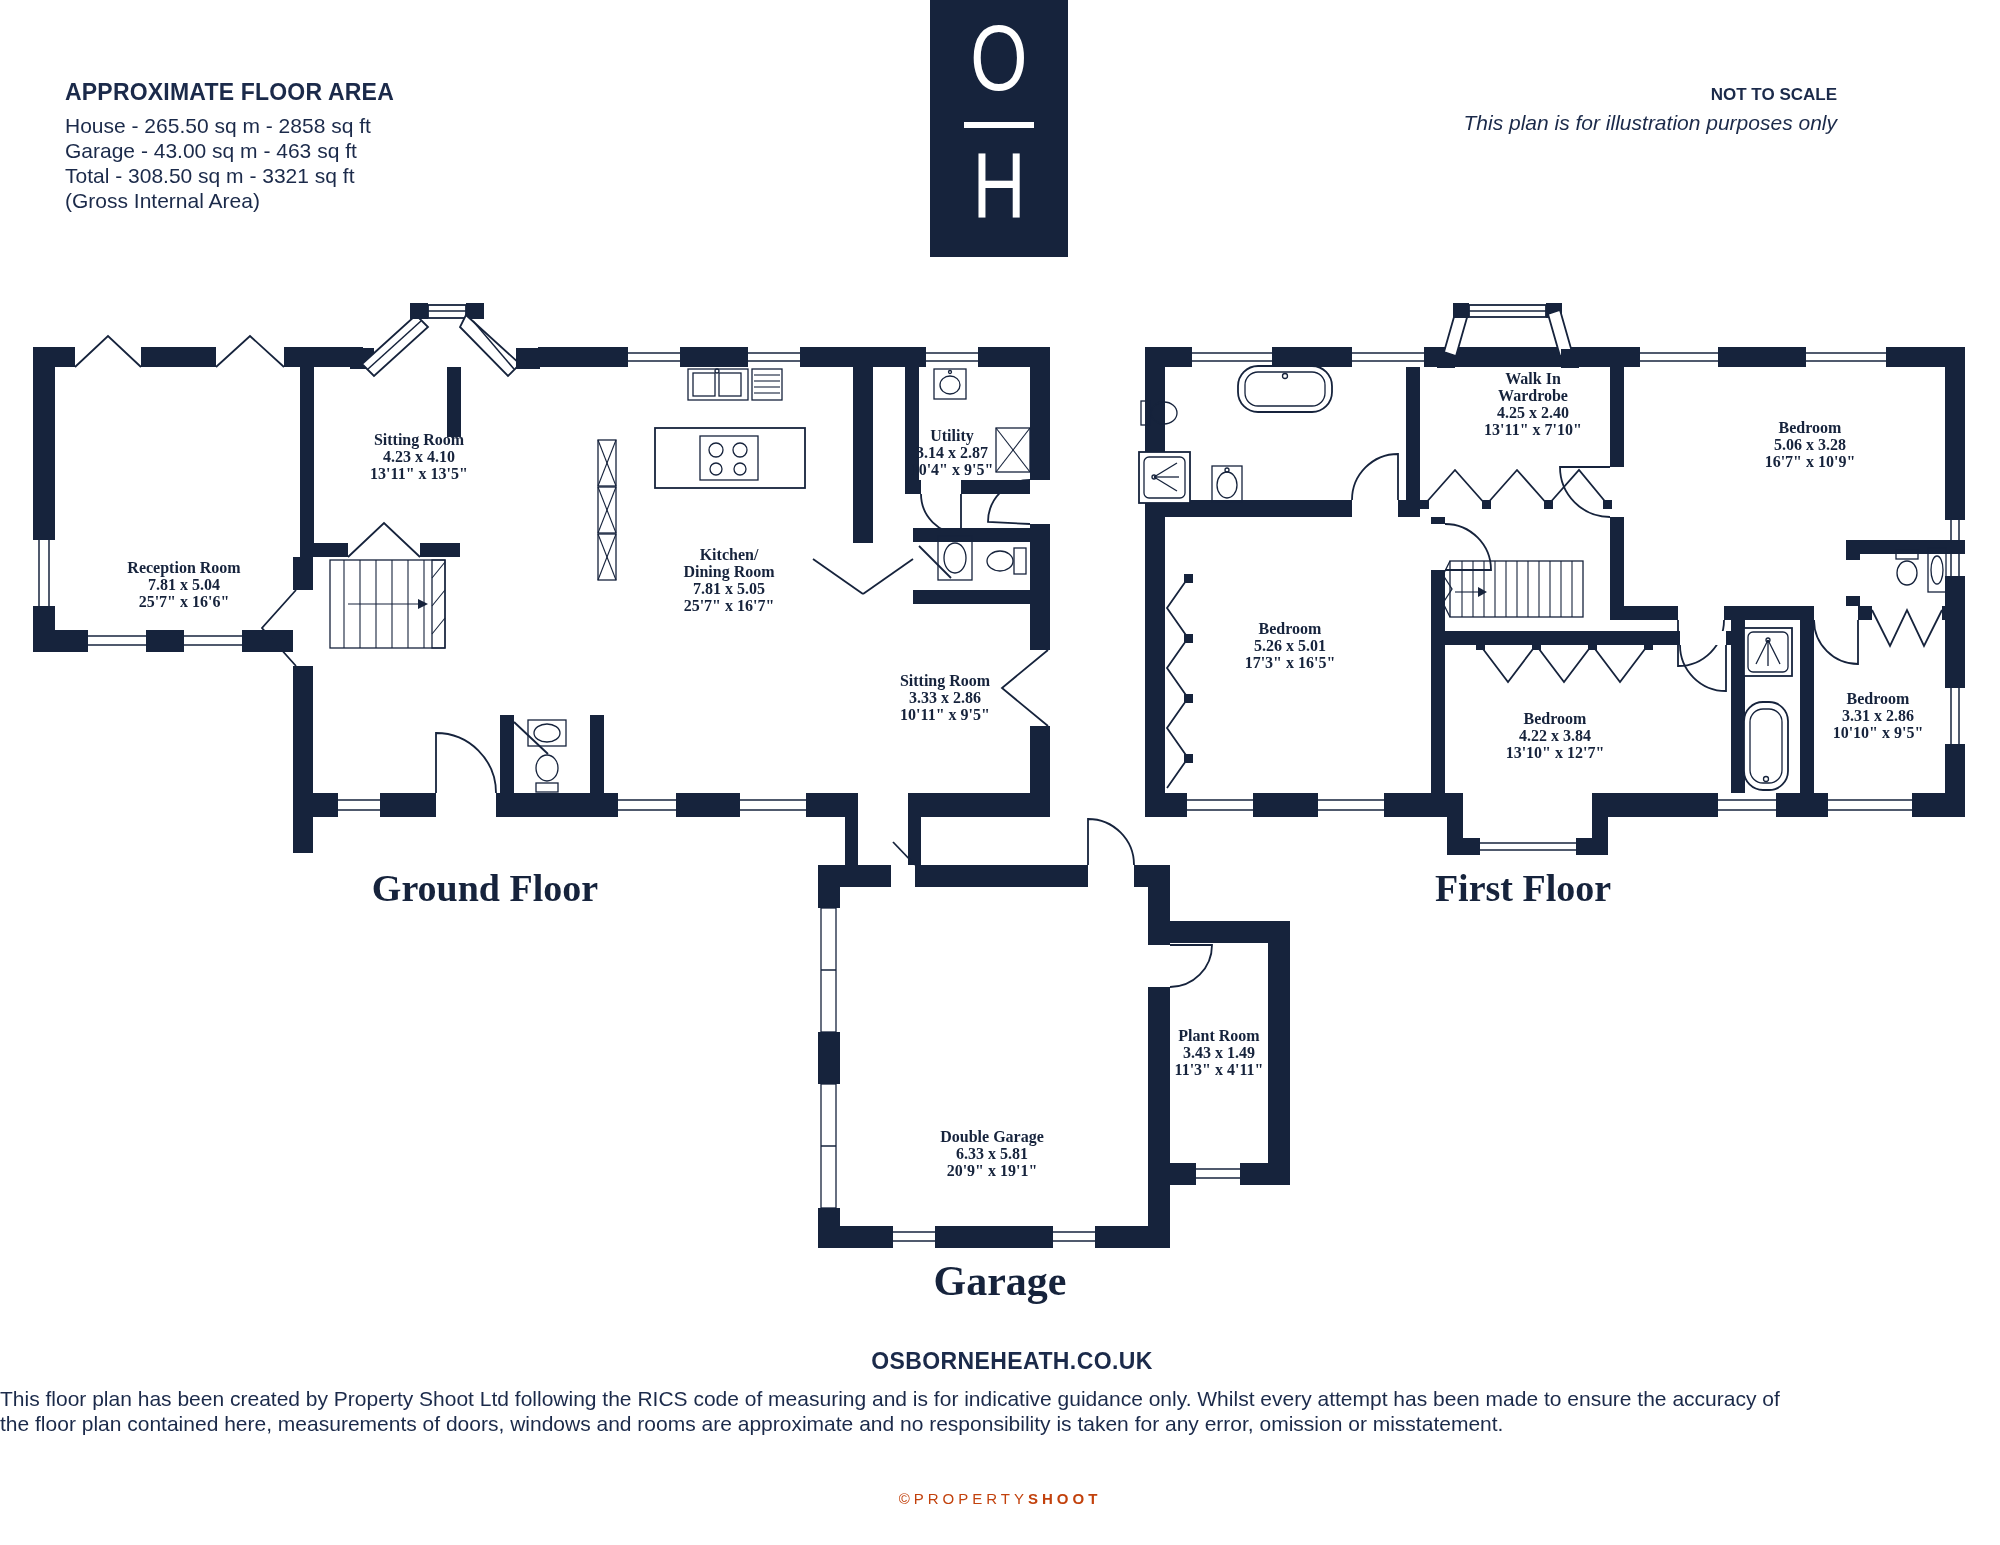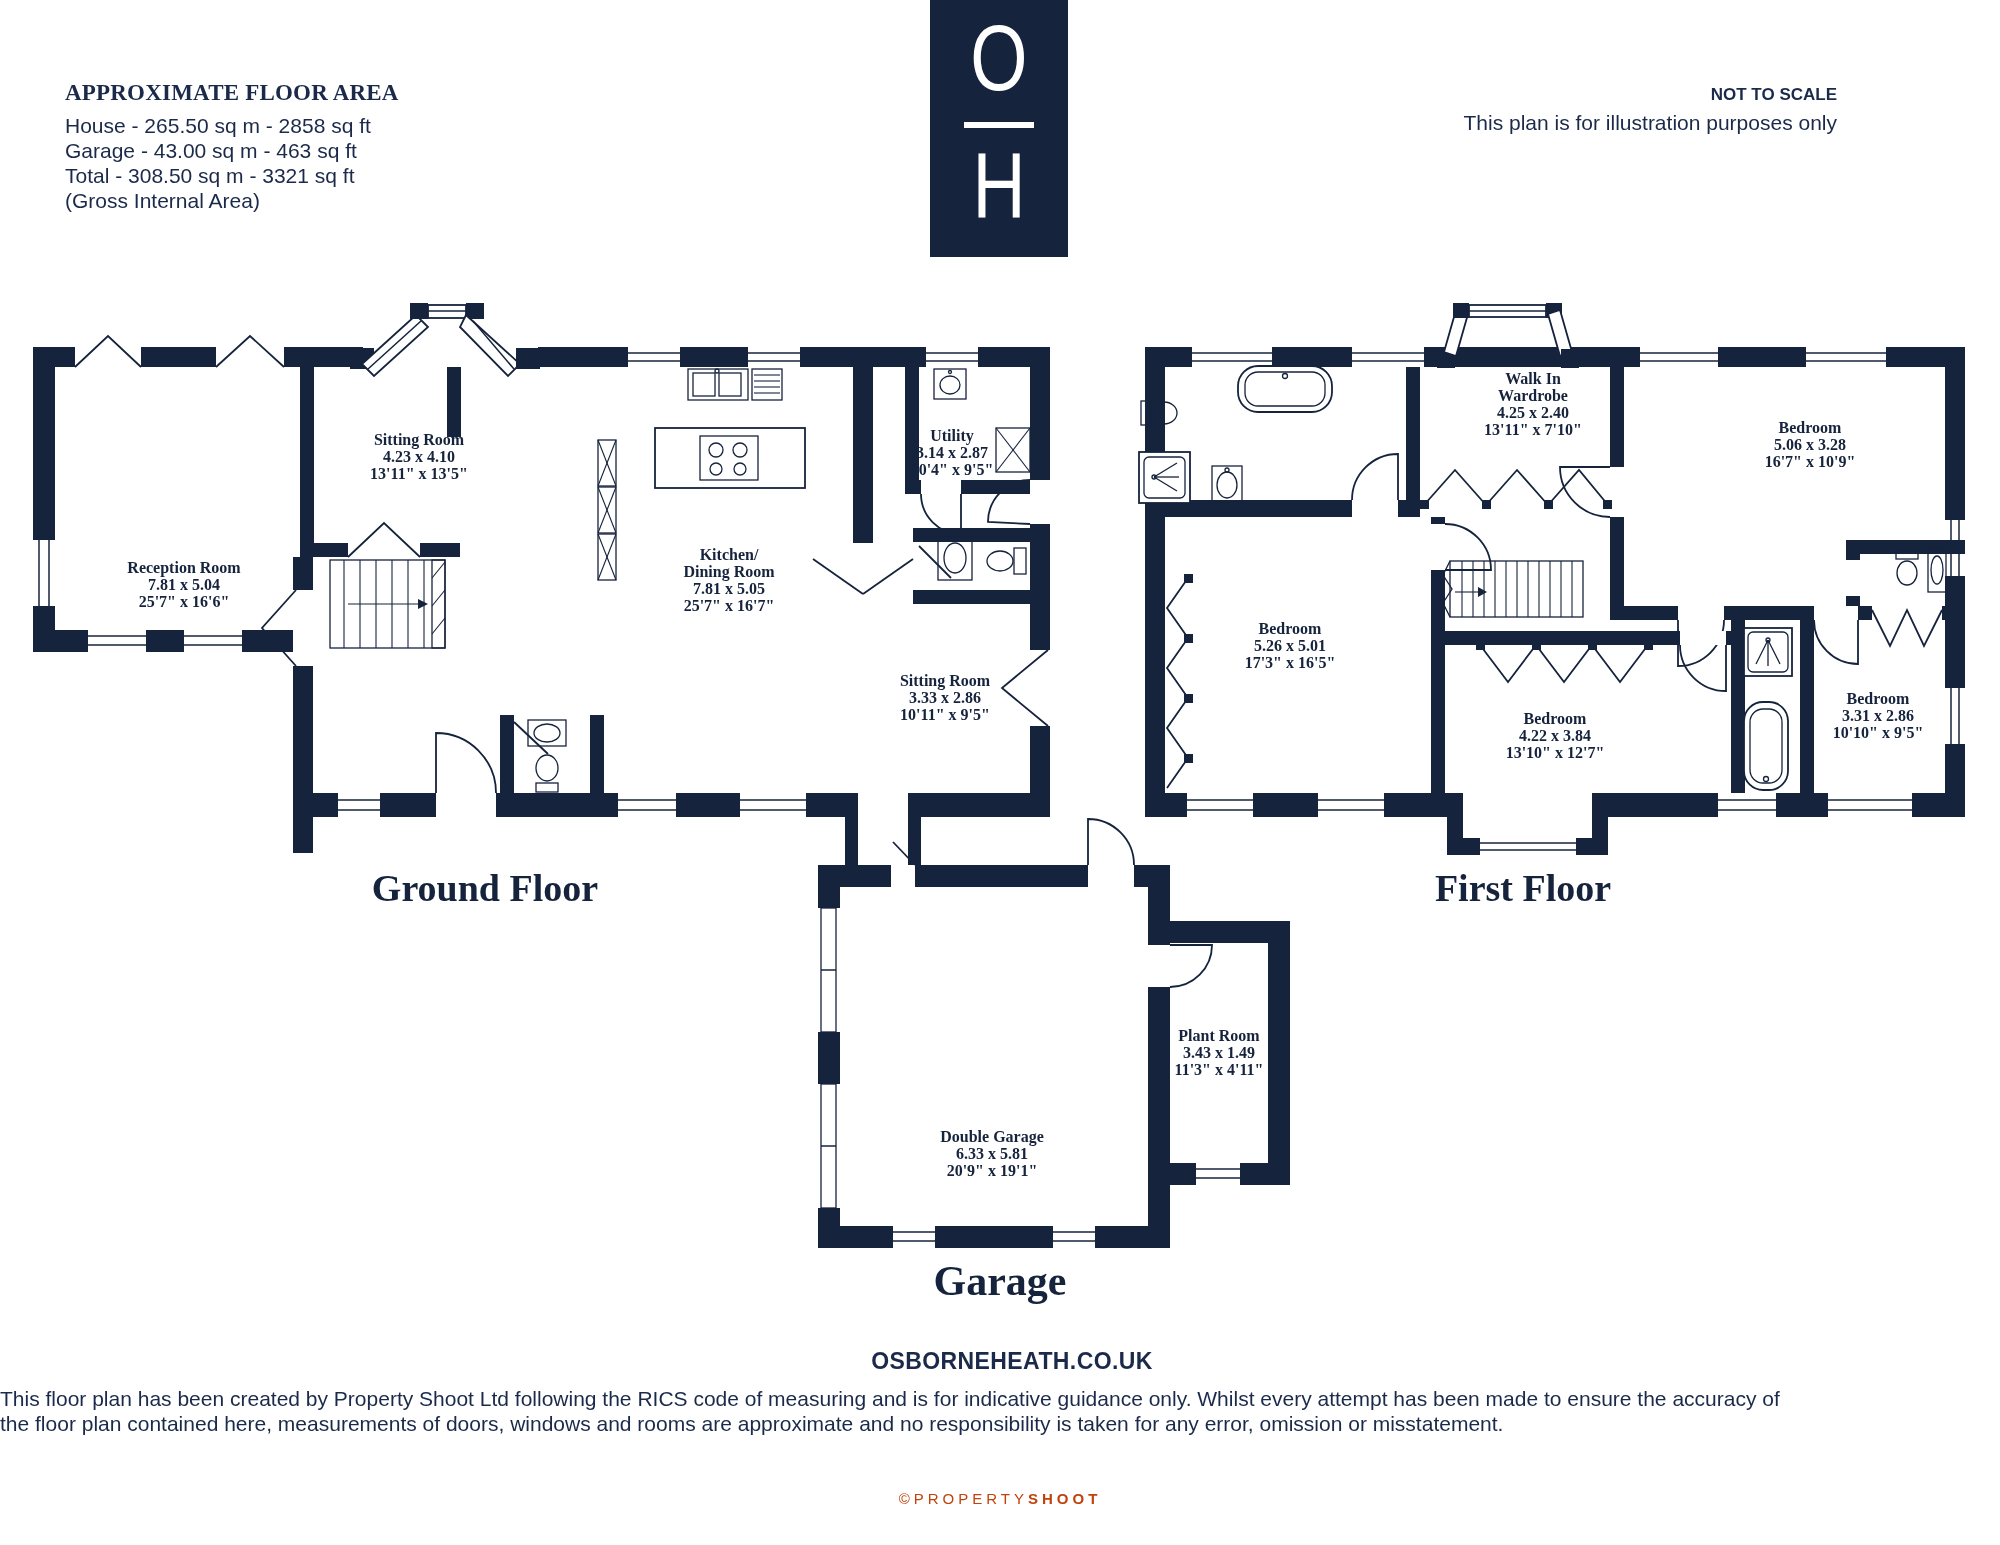--- a/index.html
+++ b/index.html
@@ -8,24 +8,24 @@
   }
   *{margin:0;padding:0;box-sizing:border-box;}
   body{
     width:2000px;height:1545px;position:relative;background:#ffffff;
     font-family:"Liberation Sans","DejaVu Sans",sans-serif;color:var(--text);
     overflow:hidden;
   }
   .abs{position:absolute;}
   
   .area-block{left:65px;top:80px;line-height:25px;font-size:21px;}
-  .area-title{font-size:23px;font-weight:700;margin-bottom:8px;letter-spacing:.2px;font-family:Liberation Serif, serif;}
+  .area-title{font-size:23px;font-weight:700;margin-bottom:8px;letter-spacing:.2px;}
   .scale-block{right:163px;top:82px;text-align:right;}
   .scale-title{font-size:17px;font-weight:700;line-height:26px;}
-  .scale-sub{font-size:21px;margin-top:3px;}
+  .scale-sub{font-size:21px;margin-top:3px;font-style:italic;}
   .logo{left:930px;top:0;width:138px;height:257px;background:var(--navy);}
   .logo-letter{position:absolute;left:0;width:100%;text-align:center;color:#fff;
     font-size:92px;line-height:1;font-weight:400;transform:scaleX(.8);}
   .logo-line{position:absolute;left:34px;top:122px;width:70px;height:6px;background:#fff;}
   
   .rlabel{position:absolute;transform:translate(-50%,-50%);text-align:center;
     color:var(--navy);font-family:"Liberation Serif","DejaVu Serif",serif;
     font-size:16px;font-weight:700;line-height:17px;white-space:nowrap;}
   .ftitle{position:absolute;transform:translate(-50%,-50%);color:var(--navy);
     font-family:"Liberation Serif","DejaVu Serif",serif;font-weight:700;white-space:nowrap;}

